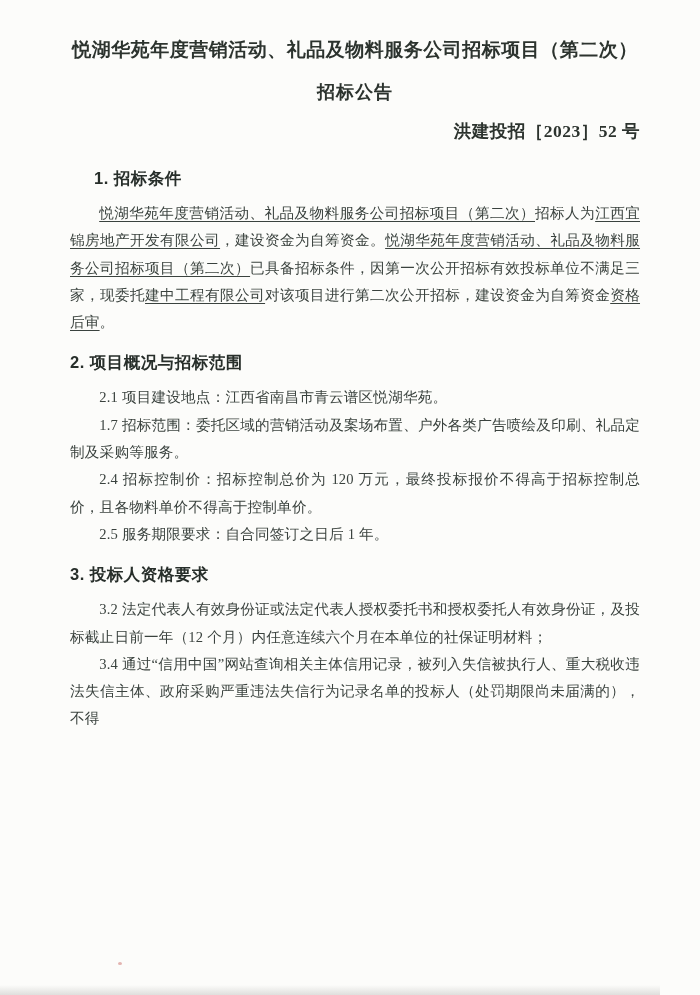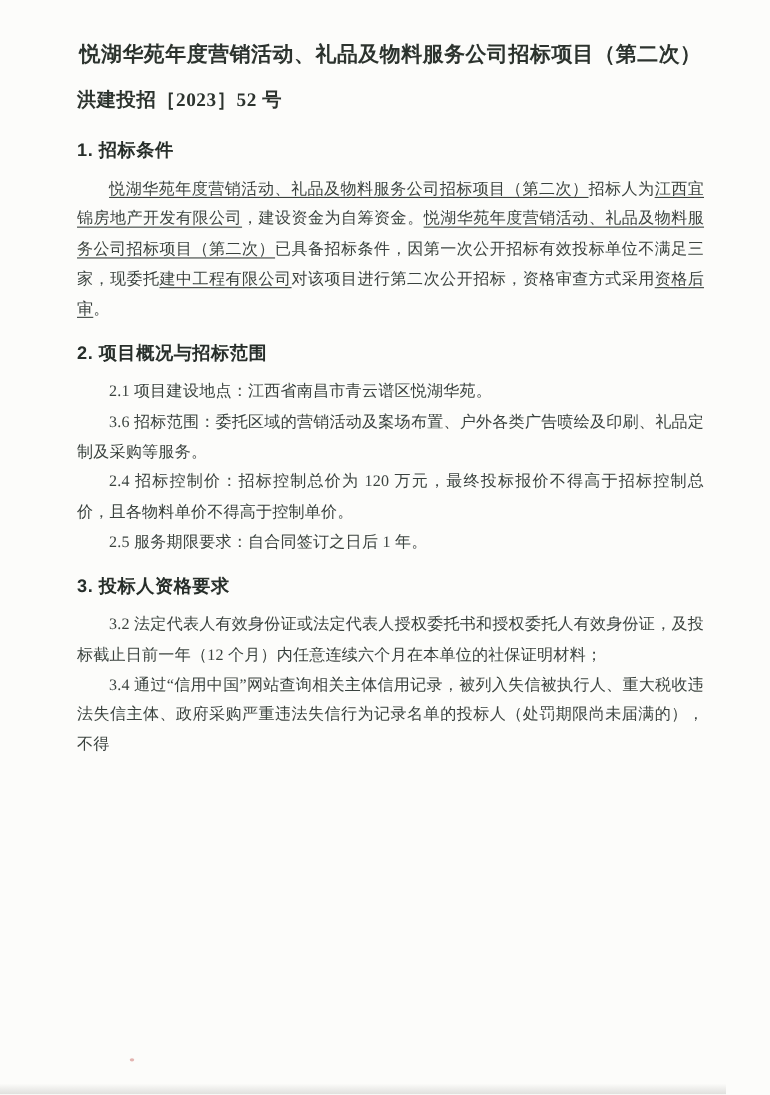--- a/index.html
+++ b/index.html
@@ -20,29 +20,29 @@
   }
   .doc-subtitle{
     font-family:"Liberation Serif","DejaVu Serif",serif;
     font-weight:700;font-size:18px;line-height:24px;
     text-align:center;color:#2c332e;letter-spacing:1px;
     margin-top:17px;
   }
   .doc-number{
     font-family:"Liberation Serif","DejaVu Serif",serif;
     font-weight:700;font-size:17.5px;line-height:24px;
-    text-align:left;color:#2c332e;letter-spacing:.5px;
+    text-align:right;color:#2c332e;letter-spacing:.5px;
     margin-top:15px;
   }
   .sec-heading{
     font-family:"Liberation Sans","DejaVu Sans",sans-serif;
     font-weight:700;font-size:16.5px;line-height:24px;
     color:#272e2a;margin:14px 0 10px 0;letter-spacing:.5px;
   }
-  .sec-heading.first{margin-top:23px;}
+  .sec-heading.first{margin-top:23px;margin-left:24px;}
   .body-p{
     font-family:"Liberation Serif","DejaVu Serif",serif;
     font-size:14.6px;line-height:27.3px;color:#3a423e;
     text-align:justify;text-justify:inter-ideograph;
     text-indent:2em;margin:0;letter-spacing:.2px;
   }
   .u{
     text-decoration:underline;
     text-underline-offset:3px;
     text-decoration-thickness:1px;
@@ -56,28 +56,29 @@
     background:linear-gradient(to bottom,rgba(120,120,115,0),rgba(120,120,115,.22));
   }
 </style>
 </head>
 <body>
 
 <div class="page">
   <div class="content">
 
     <div class="doc-title">悦湖华苑年度营销活动、礼品及物料服务公司招标项目（第二次）</div>
+    <div class="doc-subtitle">招标公告</div>
     <div class="doc-number">洪建投招［2023］52 号</div>
 
     <div class="sec-heading first">1. 招标条件</div>
-    <p class="body-p"><span class="u">悦湖华苑年度营销活动、礼品及物料服务公司招标项目（第二次）</span><span>招标人为</span><span class="u">江西宜锦房地产开发有限公司</span><span>，建设资金为自筹资金。</span><span class="u">悦湖华苑年度营销活动、礼品及物料服务公司招标项目（第二次）</span><span>已具备招标条件，因第一次公开招标有效投标单位不满足三家，现委托</span><span class="u">建中工程有限公司</span><span>对该项目进行第二次公开招标，资格审查方式采用</span><span class="u">资格后审</span><span>。</span></p>
+    <p class="body-p"><span class="u">悦湖华苑年度营销活动、礼品及物料服务公司招标项目（第二次）</span><span>招标人为</span><span class="u">江西宜锦房地产开发有限公司</span><span>，建设资金为自筹资金。</span><span class="u">悦湖华苑年度营销活动、礼品及物料服务公司招标项目（第二次）</span><span>已具备招标条件，因第一次公开招标有效投标单位不满足三家，现委托</span><span class="u">建中工程有限公司</span><span>对该项目进行第二次公开招标，建设资金为自筹资金</span><span class="u">资格后审</span><span>。</span></p>
 
     <div class="sec-heading">2. 项目概况与招标范围</div>
     <p class="body-p">2.1 项目建设地点：江西省南昌市青云谱区悦湖华苑。</p>
-    <p class="body-p">3.6 招标范围：委托区域的营销活动及案场布置、户外各类广告喷绘及印刷、礼品定制及采购等服务。</p>
+    <p class="body-p">1.7 招标范围：委托区域的营销活动及案场布置、户外各类广告喷绘及印刷、礼品定制及采购等服务。</p>
     <p class="body-p">2.4 招标控制价：招标控制总价为 120 万元，最终投标报价不得高于招标控制总价，且各物料单价不得高于控制单价。</p>
     <p class="body-p">2.5 服务期限要求：自合同签订之日后 1 年。</p>
 
     <div class="sec-heading">3. 投标人资格要求</div>
     <p class="body-p">3.2 法定代表人有效身份证或法定代表人授权委托书和授权委托人有效身份证，及投标截止日前一年（12 个月）内任意连续六个月在本单位的社保证明材料；</p>
     <p class="body-p">3.4 通过“信用中国”网站查询相关主体信用记录，被列入失信被执行人、重大税收违法失信主体、政府采购严重违法失信行为记录名单的投标人（处罚期限尚未届满的），不得</p>
 
   </div>
 
   <div class="scan-dot"></div>

